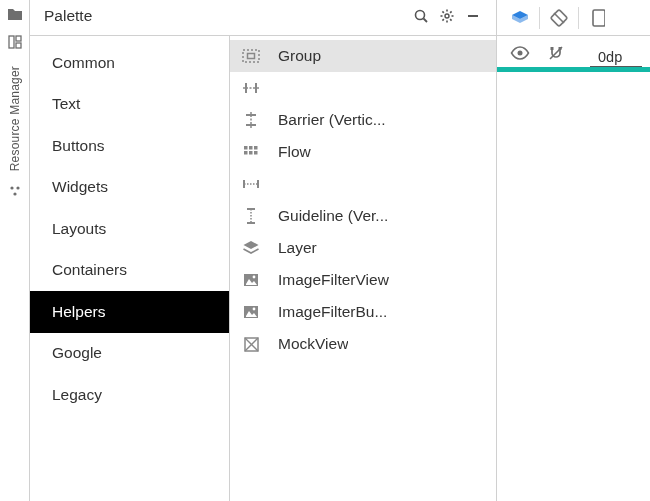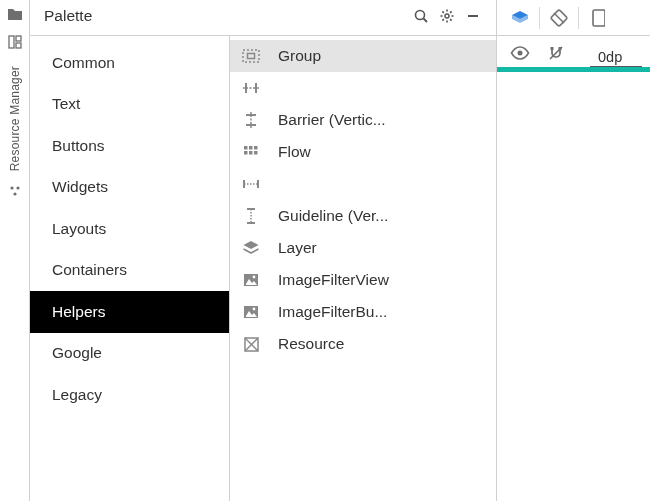--- a/index.html
+++ b/index.html
@@ -208,21 +208,21 @@
           <span class="comp-label">ImageFilterBu...</span>
         </div>
         <div class="comp">
           <span class="comp-icon">
             <svg width="15" height="15" viewBox="0 0 15 15">
               <rect x="1" y="1" width="13" height="13" stroke="#888" stroke-width="1.5" fill="none"></rect>
               <line x1="1" y1="1" x2="14" y2="14" stroke="#888" stroke-width="1.3"></line>
               <line x1="14" y1="1" x2="1" y2="14" stroke="#888" stroke-width="1.3"></line>
             </svg>
           </span>
-          <span class="comp-label">Resource</span>
+          <span class="comp-label">MockView</span>
         </div>
       </div>
   </div>
 </div>
 
 <div class="right">
   <div class="right-toolbar1">
     <div class="rt-btn active">
       <svg width="20" height="18" viewBox="0 0 20 18">
           <polygon points="10,2 18,6 10,10 2,6" fill="#2d82e0"></polygon>

